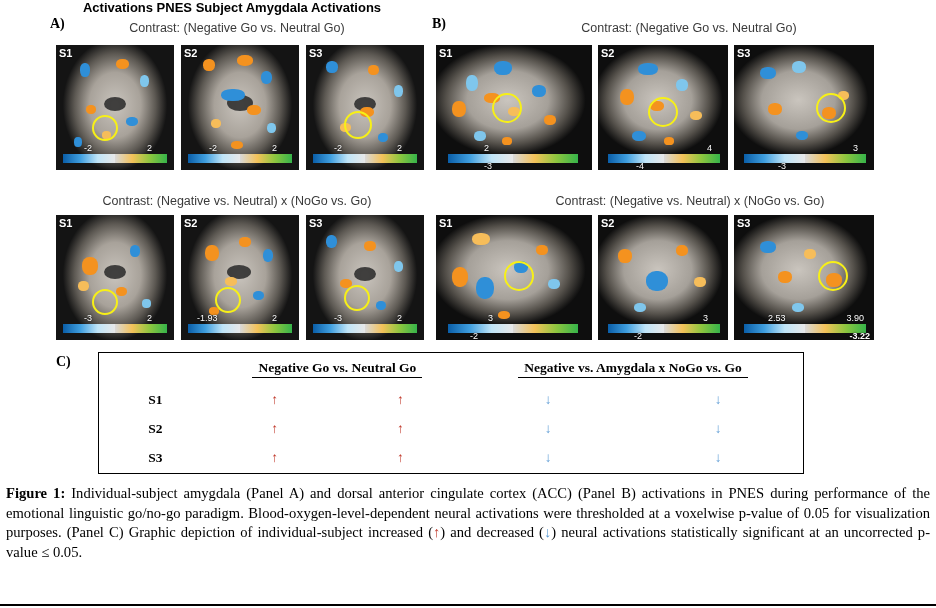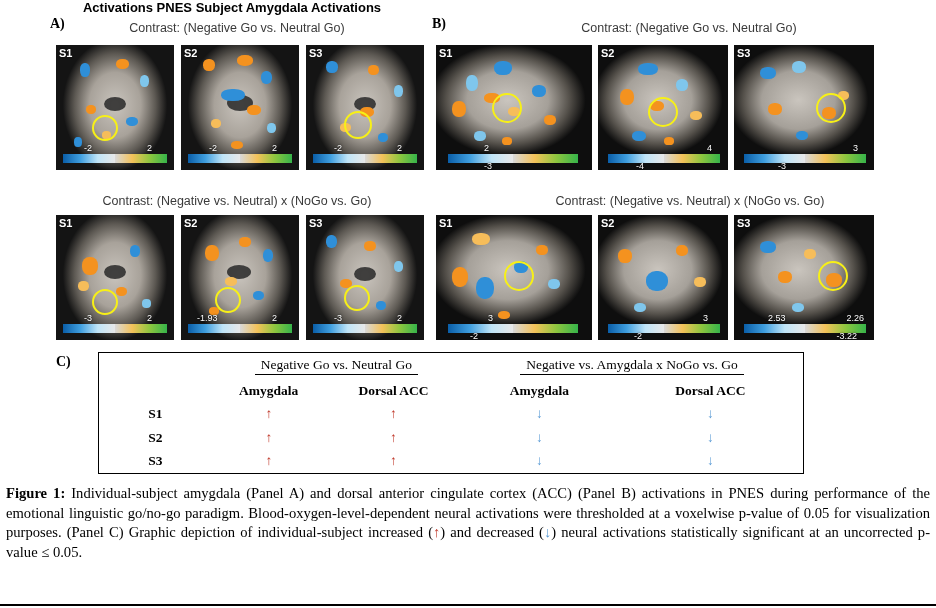--- a/index.html
+++ b/index.html
@@ -103,21 +103,21 @@
     width:100%;height:100%;
     border-collapse:collapse;
     font-family:"Liberation Serif",serif;
   }
   table.ctab td,table.ctab th{
     text-align:center;
     vertical-align:middle;
     font-size:13.5px;
     padding:0;
   }
-  .grp-head{font-weight:normal;font-size:14px;}
+  .grp-head{font-weight:bold;font-size:14px;}
   .grp-head .ul{border-bottom:1px solid #000;display:inline-block;padding:0 6px 1px 6px;}
   .sub-head{font-weight:bold;font-size:13.5px;}
   .row-label{font-weight:bold;text-align:left;padding-left:20px;font-size:13.5px;}
   .arrow-up{color:#c0392b;font-weight:bold;font-size:16px;}
   .arrow-dn{color:#5b9bd5;font-weight:bold;font-size:16px;}
 
   
   .caption{
     position:absolute;
     left:6px;
@@ -365,46 +365,39 @@
     <div class="blob ob" style="left:92px;top:58px;width:16px;height:14px;"></div>
     <div class="blob ob2" style="left:70px;top:34px;width:12px;height:10px;"></div>
     <div class="blob bb2" style="left:58px;top:88px;width:12px;height:9px;"></div>
     <div class="circ" style="left:84px;top:46px;width:30px;height:30px;"></div>
     <div class="slabel">S3</div>
     <div class="cbar" style="left:10px;bottom:7px;width:122px;">
         <div class="neg"></div>
         <div class="pos"></div>
       </div>
     <div class="cbtxt" style="left:34px;bottom:17px;">2.53</div>
-    <div class="cbtxt" style="right:10px;bottom:17px;">2.26</div>
-    <div class="cbtxt" style="right:17px;bottom:-1px;">-3.22</div>
+    <div class="cbtxt" style="right:10px;bottom:17px;">3.90</div>
+    <div class="cbtxt" style="right:4px;bottom:-1px;font-weight:bold;">-3.22</div>
   </div>
 
   <div class="panel-label" style="left:56px;top:354px;">C)</div>
 
   <div class="tbl-wrap" style="left:98px;top:352px;width:706px;height:122px;">
     <table class="ctab">
       <tbody>
           <tr>
         <td style="width:16%;"></td>
         <td class="grp-head" colspan="2">
           <span class="ul">Negative Go vs. Neutral Go</span>
         </td>
         <td class="grp-head" colspan="2">
           <span class="ul">Negative vs. Amygdala x NoGo vs. Go</span>
         </td>
       </tr>
       <tr>
-        <td></td>
-        <td class="sub-head">Amygdala</td>
-        <td class="sub-head">Dorsal ACC</td>
-        <td class="sub-head">Amygdala</td>
-        <td class="sub-head">Dorsal ACC</td>
-      </tr>
-      <tr>
         <td class="row-label">S1</td>
         <td class="arrow-up">↑</td>
         <td class="arrow-up">↑</td>
         <td class="arrow-dn">↓</td>
         <td class="arrow-dn">↓</td>
       </tr>
       <tr>
         <td class="row-label">S2</td>
         <td class="arrow-up">↑</td>
         <td class="arrow-up">↑</td>

